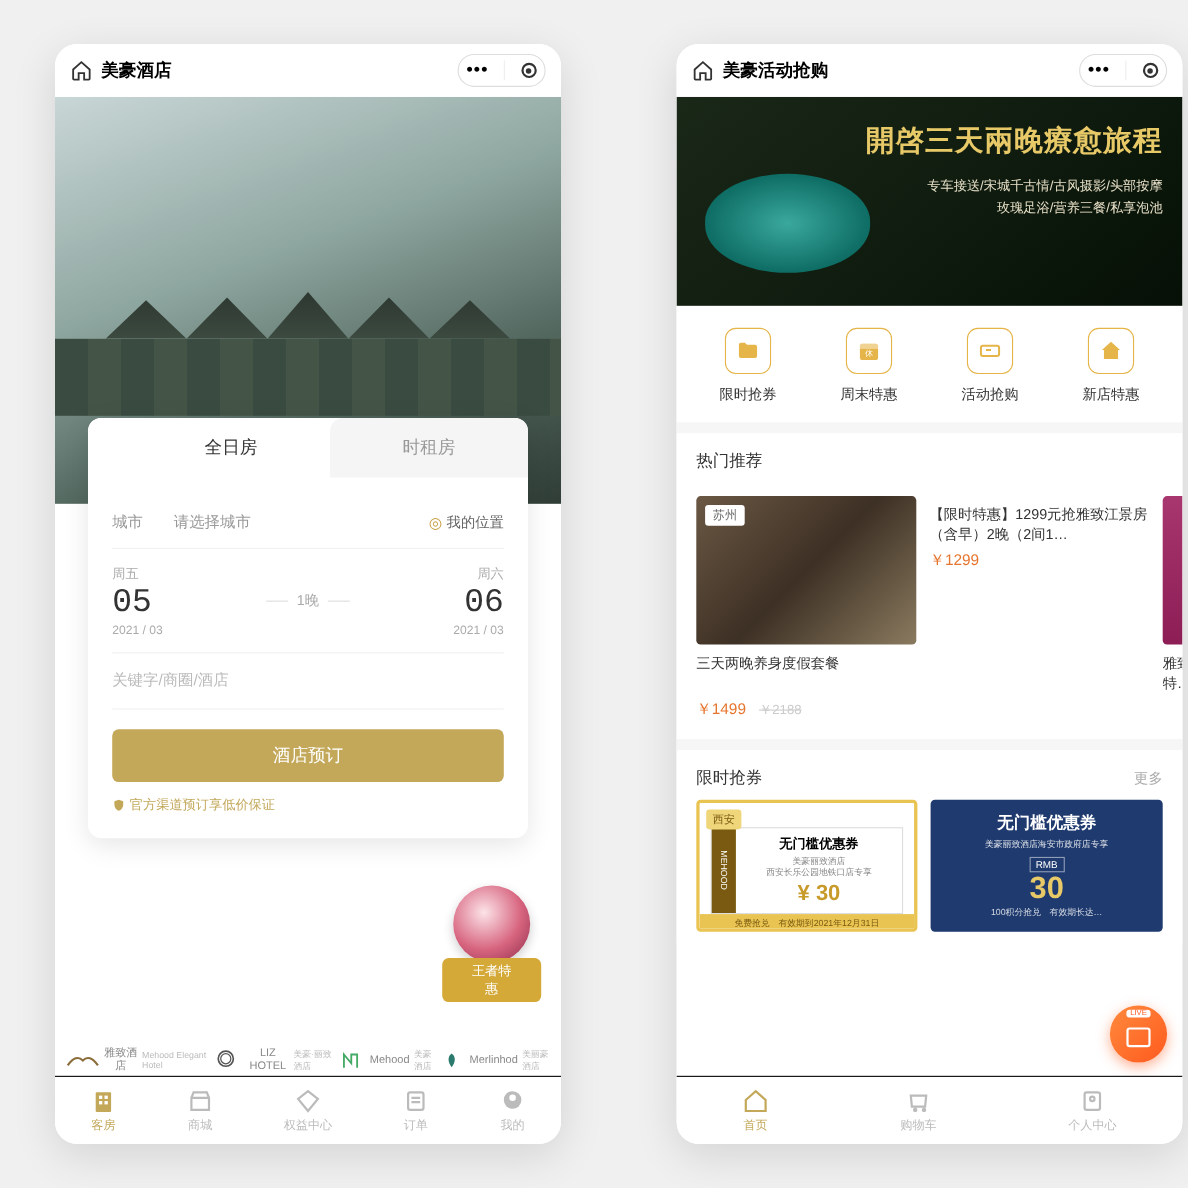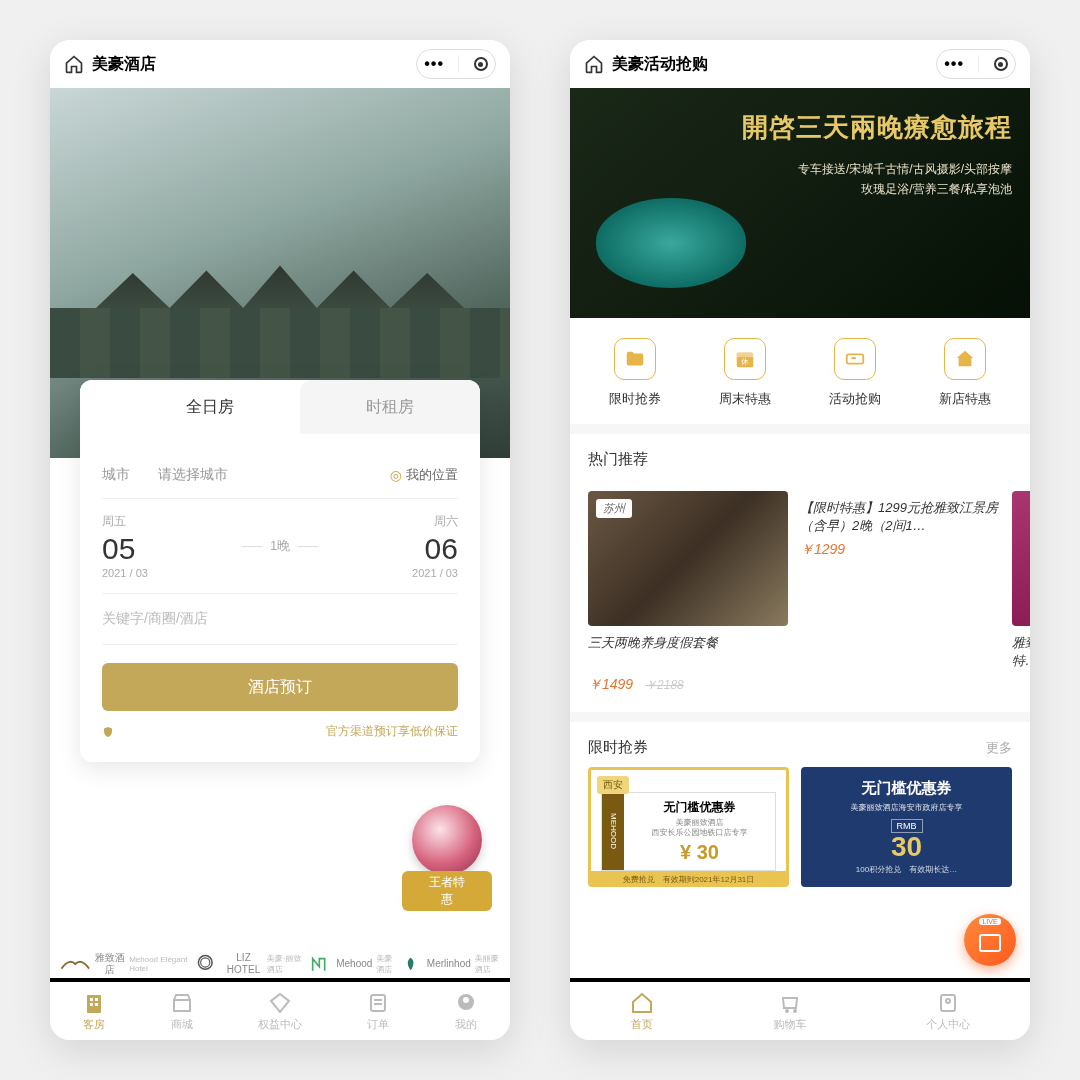--- a/index.html
+++ b/index.html
@@ -8,21 +8,21 @@
     font-family: -apple-system, "PingFang SC", "Microsoft YaHei", sans-serif;
     width: 1080px; height: 1080px;
     display: flex; justify-content: center; align-items: center;
     gap: 60px;
   }
   .phone {
     width: 460px; height: 1000px;
     background: #fff; border-radius: 20px;
     box-shadow: 0 10px 40px rgba(0,0,0,.12);
     position: relative; overflow: hidden;
-    display: flex; flex-direction: column;
+    display: flex; flex-direction: column; margin-left: 45px;
   }
   .titlebar {
     height: 48px; display: flex; align-items: center; padding: 0 14px;
     background: #fff; position: relative; z-index: 5; flex-shrink:0;
   }
   .titlebar .home-ic { width: 20px; height: 20px; margin-right: 8px; }
   .titlebar .title { font-size: 16px; font-weight: 600; }
   .titlebar .capsule {
     margin-left: auto; width: 80px; height: 30px;
     border: 1px solid #ddd; border-radius: 15px;
@@ -66,61 +66,61 @@
   .row:last-of-type{border-bottom:none;}
   .lbl{font-size:14px;color:#999;width:56px;}
   .val{font-size:14px;color:#999;}
   .loc{margin-left:auto;display:flex;align-items:center;gap:4px;font-size:13px;color:#666;}
   .pin{color:#c9a348;font-size:14px;}
 
   .dates{display:flex;align-items:center;justify-content:space-between;padding:14px 0;border-bottom:1px solid #f0f0f0;}
   .dcol{display:flex;flex-direction:column;align-items:flex-start;}
   .dcol.right{align-items:flex-end;}
   .dow{font-size:12px;color:#aaa;}
-  .dnum{font-size:30px;color:#333;font-weight:300;line-height:1.1;margin:2px 0;}
+  .dnum{font-size:30px;color:#333;font-weight:300;line-height:1.1;margin:2px 0;font-family:Liberation Mono, monospace;}
   .dym{font-size:11px;color:#aaa;}
   .nights{font-size:13px;color:#aaa;display:flex;align-items:center;gap:8px;}
   .nights::before,.nights::after{content:"";width:20px;height:1px;background:#ddd;}
 
   .kw{padding:16px 0;color:#bbb;font-size:14px;border-bottom:1px solid #f0f0f0;}
 
   .book-btn{margin-top:18px;height:48px;background:#c3a85a;color:#fff;border-radius:6px;display:flex;align-items:center;justify-content:center;font-size:16px;}
-  .guarantee{margin-top:12px;text-align:center;font-size:12px;color:#c3a85a;display:flex;align-items:center;justify-content:space-between;gap:4px;}
+  .guarantee{margin-top:12px;text-align:center;font-size:12px;color:#c3a85a;display:flex;align-items:center;justify-content:flex-start;gap:4px;}
   .shield{width:12px;height:12px;}
 
   .decor{position:absolute;right:18px;bottom:135px;width:90px;height:100px;z-index:4;}
   .decor .fairy{width:70px;height:70px;border-radius:50%;background:radial-gradient(circle at 40% 35%,#fce3e8,#d7647f 55%,#8a2b48);margin:0 auto;box-shadow:0 4px 10px rgba(0,0,0,.2);}
   .decor .ribbon{margin-top:-4px;background:#d4a938;color:#fff;font-size:12px;padding:3px 24px;border-radius:6px;text-align:center;}
 
   .brands{position:absolute;left:0;right:0;bottom:62px;display:flex;justify-content:space-around;padding:0 10px;}
   .brand{display:flex;flex-direction:row;align-items:center;gap:4px;}
   .brand .logo{width:40px;height:28px;}
   .brand .bn{font-size:10px;color:#888;text-align:center;line-height:1.2;}
   .brand .bs{font-size:8px;color:#bbb;}
 
-  .tabbar{position:absolute;left:0;right:0;bottom:0;height:62px;background:#fff;border-top:4px solid #000000;display:flex;justify-content:space-around;align-items:center;}
+  .tabbar{position:absolute;left:0;right:0;bottom:0;height:62px;background:#fff;border-top:1px solid #000000;display:flex;justify-content:space-around;align-items:center;}
   .titem{display:flex;flex-direction:column;align-items:center;gap:2px;font-size:11px;color:#bbb;}
   .titem.active{color:#c3a85a;}
   .ticon{width:24px;height:24px;}
 
   
-  .r-hero{height:230px;background:linear-gradient(140deg,#1a2818,#0e1a0d 60%,#061006);position:relative;color:#fff;padding:22px 18px 12px;flex-shrink:0;}
+  .r-hero{height:190px;background:linear-gradient(140deg,#1a2818,#0e1a0d 60%,#061006);position:relative;color:#fff;padding:22px 18px 12px;flex-shrink:0;}
   .r-hero .ht{font-size:26px;color:#e8c968;font-family:"STKaiti","KaiTi",serif;text-align:right;margin-bottom:14px;font-weight:600;letter-spacing:1px;}
   .r-hero .hs{font-size:12px;color:#e8e0c8;text-align:right;line-height:1.7;}
   .r-hero .pool{position:absolute;left:26px;bottom:30px;width:150px;height:90px;border-radius:50%/48%;background:radial-gradient(ellipse at center,#3aa89e,#0e6d64 70%);}
 
   .quick{display:flex;justify-content:space-around;padding:20px 10px 16px;background:#fff;flex-shrink:0;}
   .qitem{display:flex;flex-direction:column;align-items:center;gap:10px;}
   .qicon{width:42px;height:42px;border:1.5px solid #e6b54a;border-radius:10px;display:flex;align-items:center;justify-content:center;color:#e6b54a;}
   .qlabel{font-size:13px;color:#333;}
 
   .sec-title{padding:16px 18px 10px;font-size:15px;color:#333;display:flex;align-items:center;background:#fff;}
   .sec-title .more{margin-left:auto;font-size:13px;color:#aaa;}
 
-  .hscroll{display:flex;gap:12px;padding:12px 18px 18px;overflow:hidden;background:#fff;font-style:italic;}
+  .hscroll{display:flex;gap:12px;padding:12px 18px 18px;overflow:hidden;background:#fff;}
   .pcard{width:200px;flex-shrink:0;}
   .pimg{height:135px;border-radius:4px;position:relative;overflow:hidden;}
   .pimg.room{background:linear-gradient(135deg,#6b5844,#3d3024 50%,#8a7a5f);}
   .pimg.city{background:linear-gradient(#a9c6e0 0%,#7aa3c8 50%,#5a7d9a 100%);}
   .pimg.city::after{content:"";position:absolute;bottom:0;left:10%;right:10%;height:90px;background:linear-gradient(90deg,#6a869d 0 22%,transparent 22% 26%,#7d95a9 26% 48%,transparent 48% 52%,#8aa0b3 52% 74%,transparent 74% 78%,#6a869d 78% 100%);}
   .pimg.pink{background:linear-gradient(#a8366f,#8c1d55);}
   .tag{position:absolute;top:8px;left:8px;background:#fff;color:#666;font-size:11px;padding:2px 7px;border-radius:3px;}
   .pname{font-size:13px;color:#333;margin-top:8px;line-height:1.4;height:36px;overflow:hidden;}
   .pprice{margin-top:6px;font-size:14px;color:#e6762f;}
   .pprice .old{color:#ccc;font-size:12px;text-decoration:line-through;margin-left:8px;}

